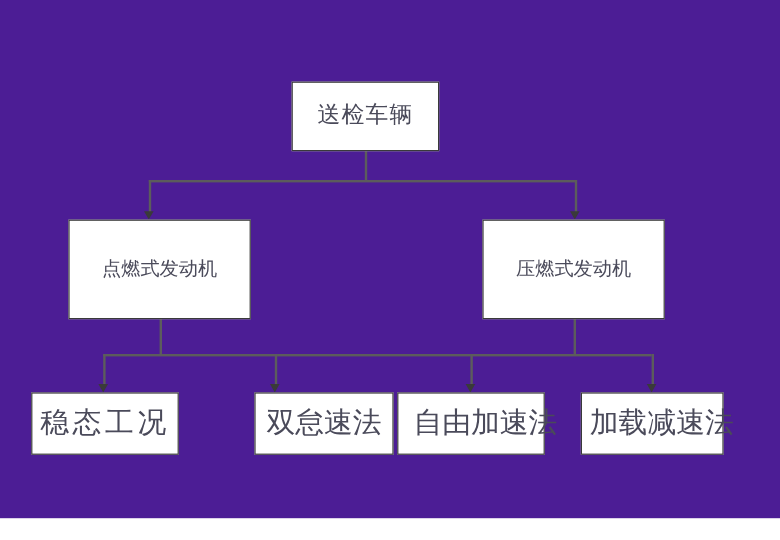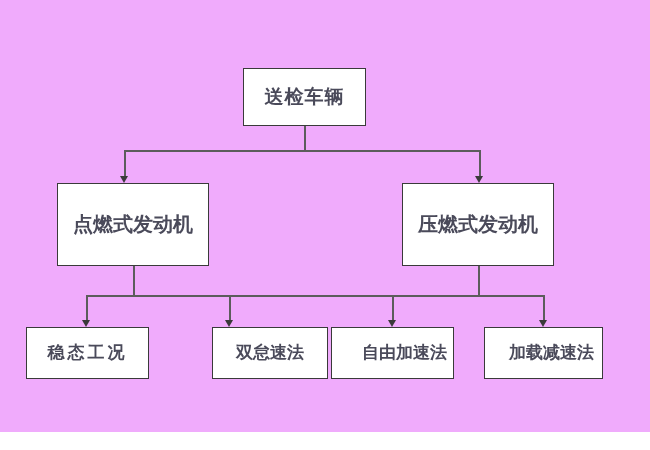--- a/index.html
+++ b/index.html
@@ -7,23 +7,22 @@
     padding: 0;
     background: #ffffff;
   }
   body {
     font-family: "Liberation Serif", "DejaVu Serif", serif;
   }
   #diagram-canvas {
     position: relative;
     width: 650px;
     height: 432px;
-    background: #f0abfc;
+    background: #4c1d95;
     overflow: hidden;
-    font-weight: bold;
   }
   .node {
     position: absolute;
     box-sizing: border-box;
     border: 1.4px solid #3a3a3a;
     background: #ffffff;
     display: flex;
     flex-direction: column;
     align-items: center;
     justify-content: center;
@@ -41,29 +40,29 @@
     top: 68px;
     width: 123px;
     height: 58px;
     font-size: 19px;
     letter-spacing: 1px;
   }
   .node-branch {
     top: 183px;
     width: 152px;
     height: 83px;
-    font-size: 20px;
+    font-size: 16px;
   }
   .node-branch .line-2 { letter-spacing: 0.5px; }
   .node-gasoline { left: 57px; }
   .node-diesel { left: 402px; }
   .node-leaf {
     top: 327px;
     height: 52px;
-    font-size: 17px;
+    font-size: 24px;
   }
   .leaf-1 { left: 26px;  width: 123px; letter-spacing: 3px; }
   .leaf-2 { left: 176px; width: 116px; margin-left: 36px; }
   .leaf-3 { left: 331px; width: 123px; padding-left: 24px; }
   .leaf-4 { left: 484px; width: 119px; padding-left: 16px; }
 
   
   .edge {
     position: absolute;
     background: #5c5c5c;

